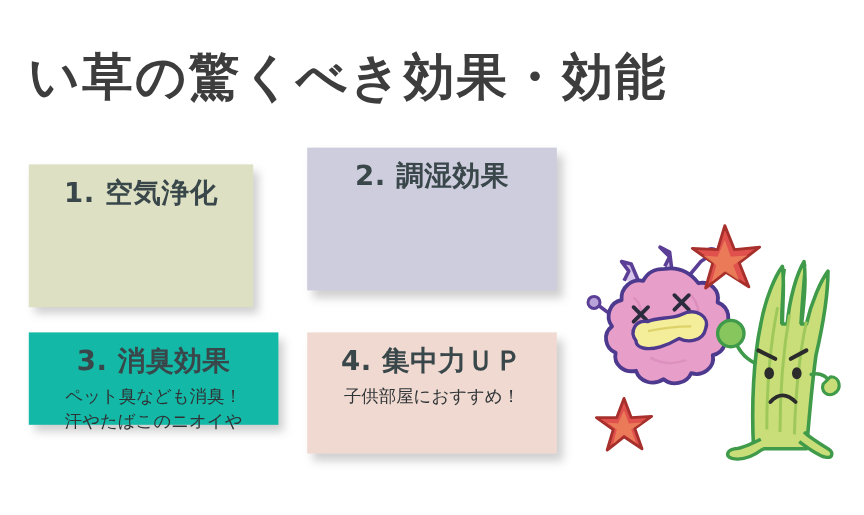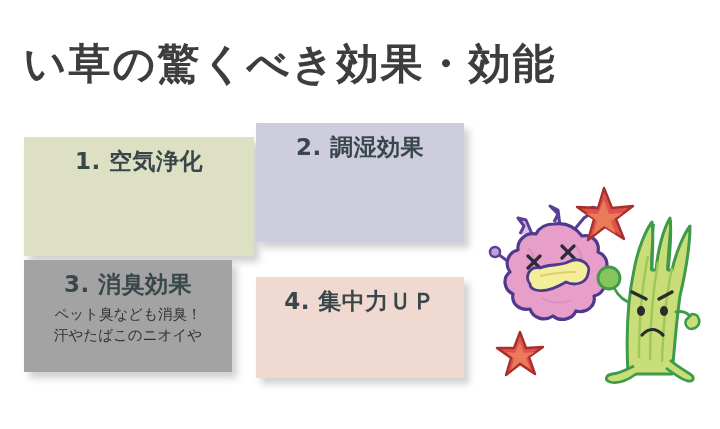--- a/index.html
+++ b/index.html
@@ -37,23 +37,23 @@
     white-space: nowrap;
   }
 
   
   .card {
     position: absolute;
     box-sizing: border-box;
     padding: 12px 10px 10px 10px;
     box-shadow: 5px 6px 7px rgba(120,120,120,0.35);
   }
-  .card-1 { left: 24px;  top: 137px; width: 230px; height: 119px; background: #dde0c3; }
+  .card-1 { left: 24px;  top: 137px; width: 187px; height: 119px; background: #dde0c3; }
   .card-2 { left: 256px; top: 123px; width: 208px; height: 119px; background: #cecddd; }
-  .card-3 { left: 24px;  top: 260px; width: 208px; height: 112px; background: #a3a3a3; }
+  .card-3 { left: 24px;  top: 277px; width: 208px; height: 77px; background: #14b8a6; }
   .card-4 { left: 256px; top: 277px; width: 208px; height: 101px; background: #f0d9d0; }
 
   .card-heading {
     font-family: "DejaVu Sans", "Liberation Sans", sans-serif;
     font-size: 23px;
     font-weight: 700;
     color: #39474a;
     text-align: center;
     line-height: 1.1;
     letter-spacing: 0.5px;
@@ -101,20 +101,23 @@
   <div class="card card-3">
     <div class="card-heading">3.  消臭効果</div>
     <div class="card-body">
       <span class="line">ペット臭なども消臭！</span>
       <span class="line">汗やたばこのニオイや</span>
     </div>
   </div>
 
   <div class="card card-4">
     <div class="card-heading">4. 集中力ＵＰ</div>
+    <div class="card-body">
+      <span class="line">子供部屋におすすめ！</span>
+    </div>
   </div>
 
   <div class="illustration">
     <svg width="240" height="212" viewBox="0 0 240 212" xmlns="http://www.w3.org/2000/svg">
 
       <g>
 
         <path d="M46 88 L30 82 L22 76" stroke="#5b3f96" stroke-width="3" fill="none" stroke-linecap="round"></path>
         <circle cx="19" cy="74" r="5" fill="#b9a3d8" stroke="#5b3f96" stroke-width="2.5"></circle>
         <path d="M56 56 L50 42 L42 40 L48 48 L44 56" stroke="#5b3f96" stroke-width="3" fill="#d7c4ea" stroke-linejoin="round"></path>

